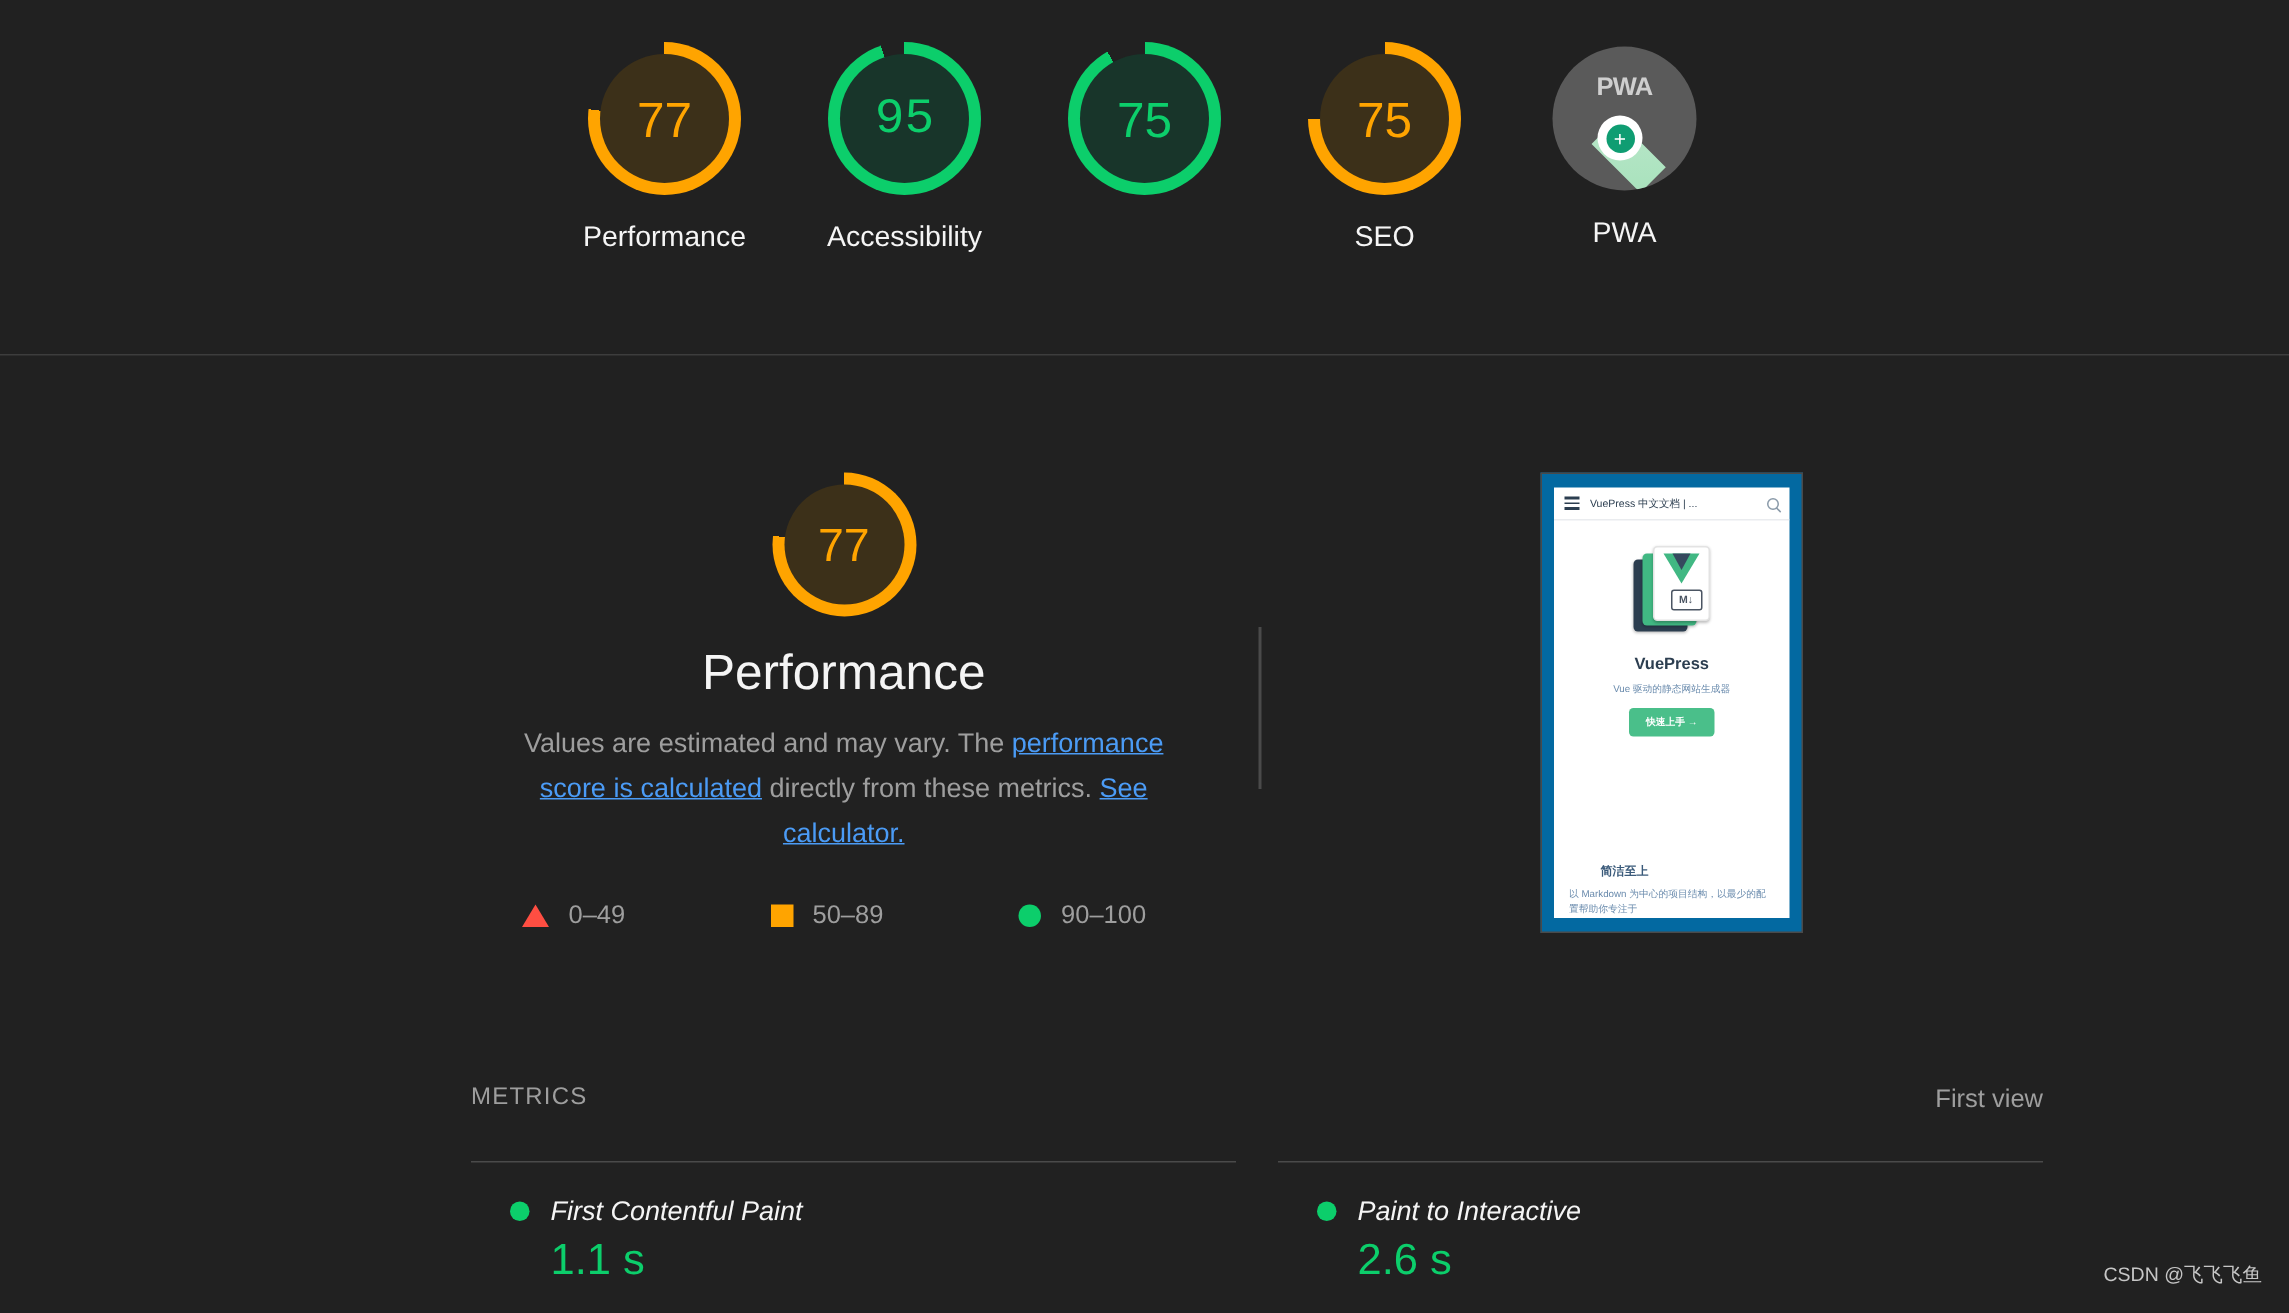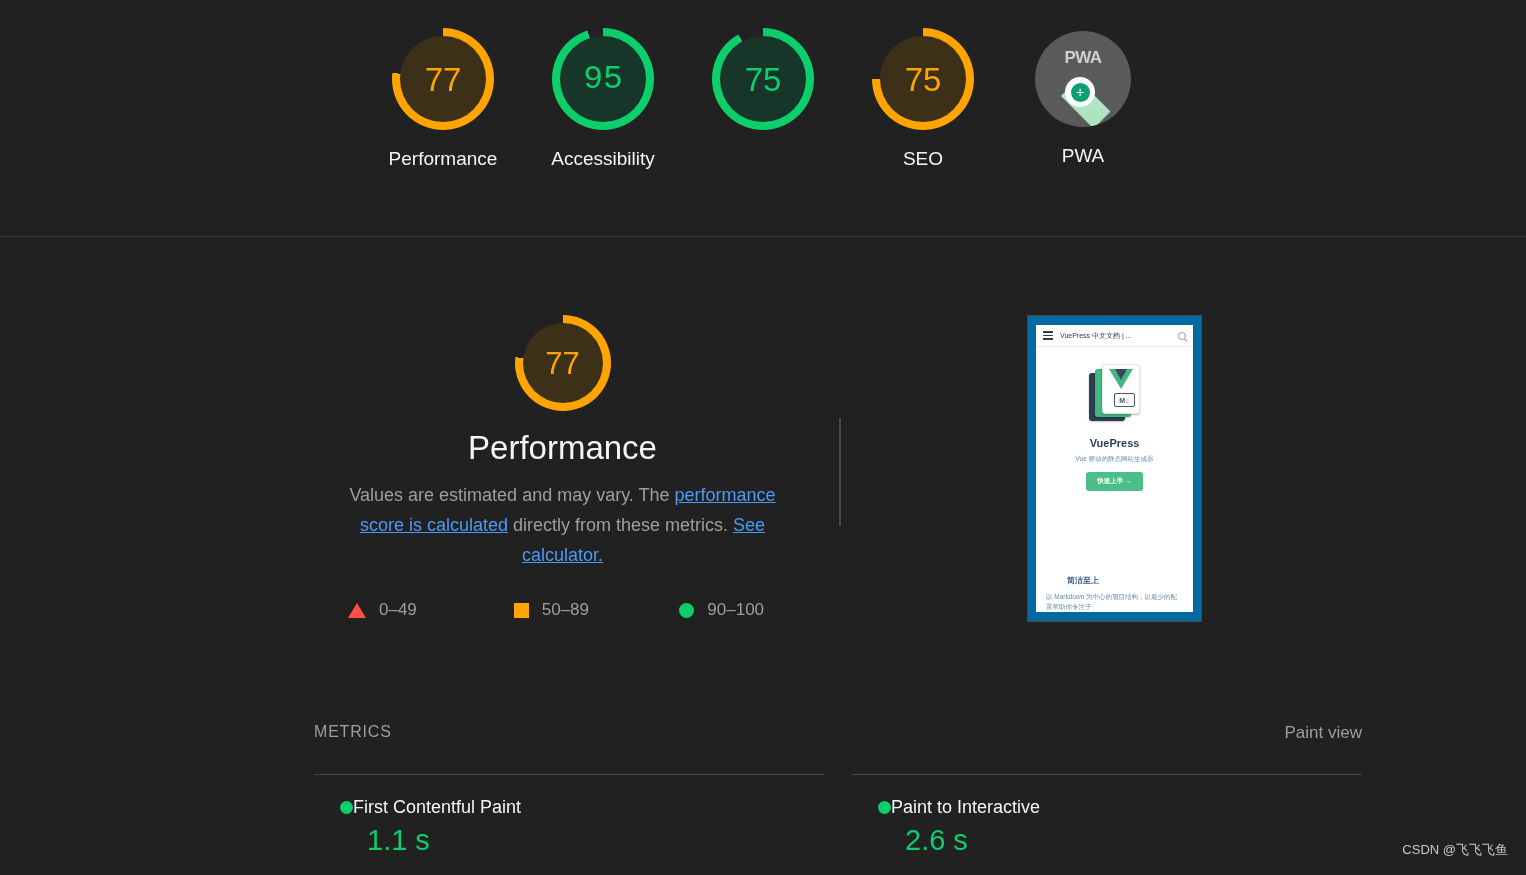--- a/index.html
+++ b/index.html
@@ -367,21 +367,23 @@
     gap: 28px;
   }
   .metric-col {
     flex: 1;
     border-top: 1px solid #4a4a4a;
     padding-top: 22px;
   }
   .metric-row {
     display: flex;
     align-items: center;
+    gap: 14px;
     padding-left: 26px;
+    font-style: italic;
   }
   .metric-dot {
     width: 13px; height: 13px;
     border-radius: 50%;
     background: #0cce6b;
     flex: none;
   }
   .metric-name { font-size: 18px; color: #f5f5f5; }
   .metric-value {
     margin-top: 6px;
@@ -514,21 +516,21 @@
         <div class="tp-feat-h">简洁至上</div>
         <div class="tp-feat-b">以 Markdown 为中心的项目结构，以最少的配置帮助你专注于</div>
       </div>
 
     </div>
   </div>
 
   <div id="metrics">
     <div id="metrics-head">
       <div id="metrics-title">METRICS</div>
-      <div id="expand-view">Paint view</div>
+      <div id="expand-view">First view</div>
     </div>
 
     <div id="metrics-grid">
 
       <div class="metric-col">
         <div class="metric-row">
           <div class="metric-dot"></div>
           <div class="metric-name">First Contentful Paint</div>
         </div>
         <div class="metric-value">1.1 s</div>

